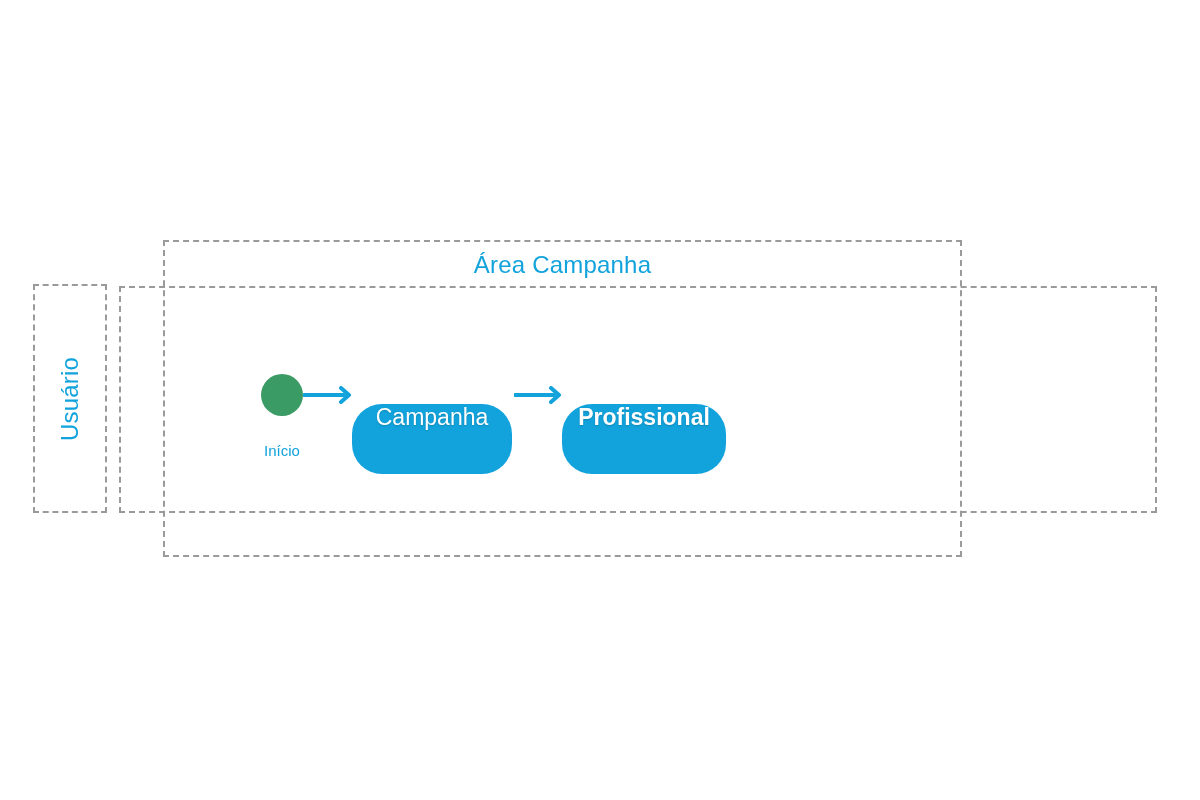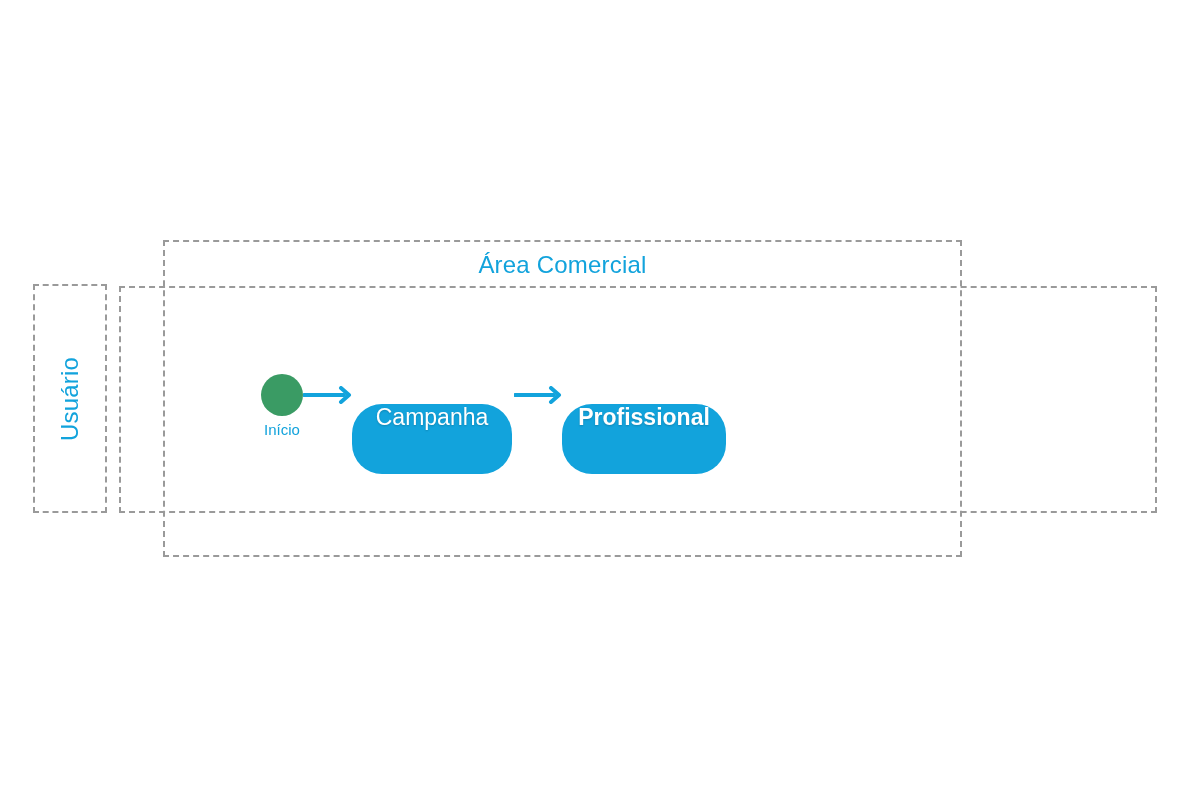--- a/index.html
+++ b/index.html
@@ -61,21 +61,21 @@
   }
 
   
   .start-event {
     left: 261px; top: 374px;
     width: 42px; height: 42px;
     border-radius: 50%;
     background: var(--green);
   }
   .start-label {
-    left: 242px; top: 421px;
+    left: 242px; top: 442px;
     width: 80px;
     text-align: center;
     color: var(--accent);
     font-size: 15px;
   }
 
   
   .task {
     height: 70px;
     top: 360px;
@@ -97,21 +97,21 @@
     color: var(--accent);
     pointer-events: none;
   }
   .arrow-1 { left: 303px; top: 386px; }
   .arrow-2 { left: 514px; top: 386px; }
 </style>
 </head>
 <body>
 
 <div class="abs pool">
-  <div class="pool-title">Área Comercial</div>
+  <div class="pool-title">Área Campanha</div>
 </div>
 
 <div class="abs lane-label-box">
   <div class="lane-label">Usuário</div>
 </div>
 
 <div class="abs lane-body"></div>
 
 <div class="abs start-event"></div>
 <div class="abs start-label">Início</div>

